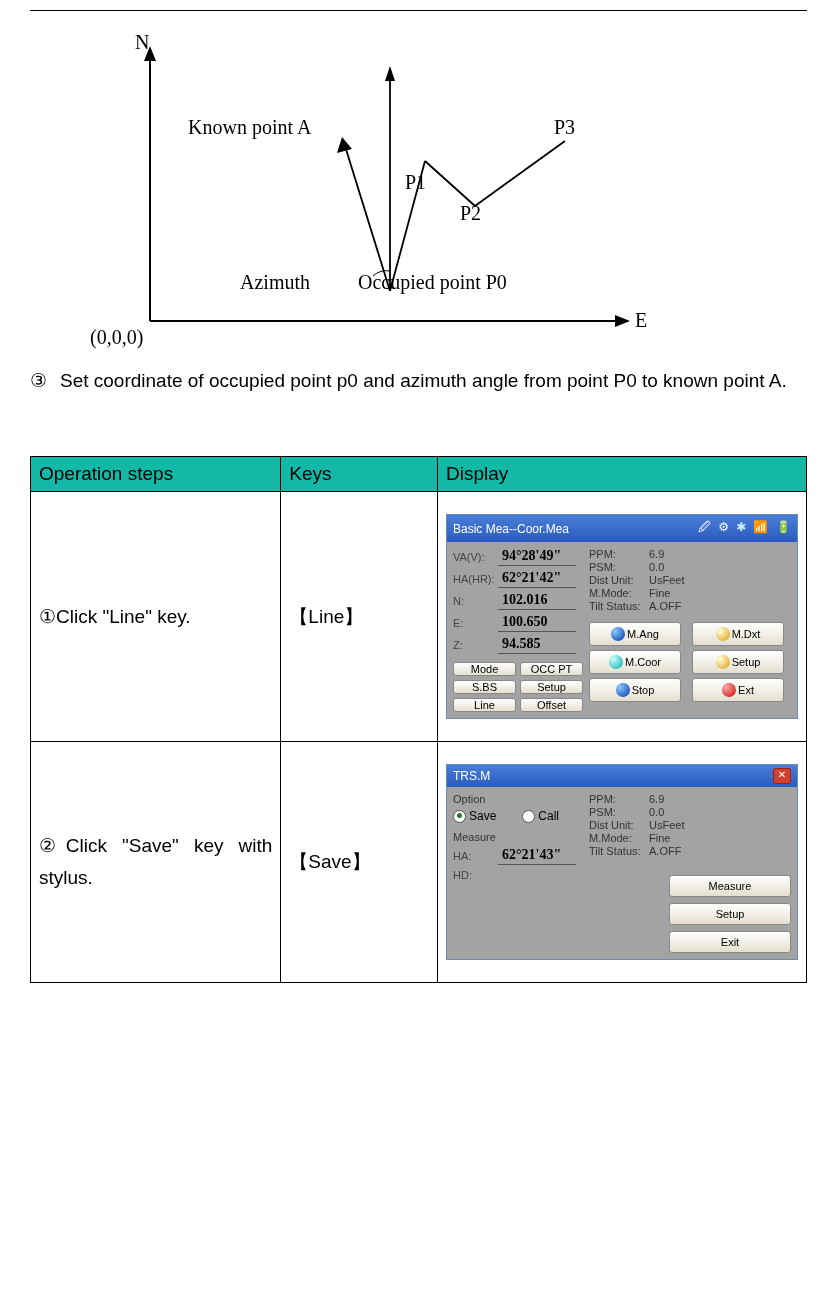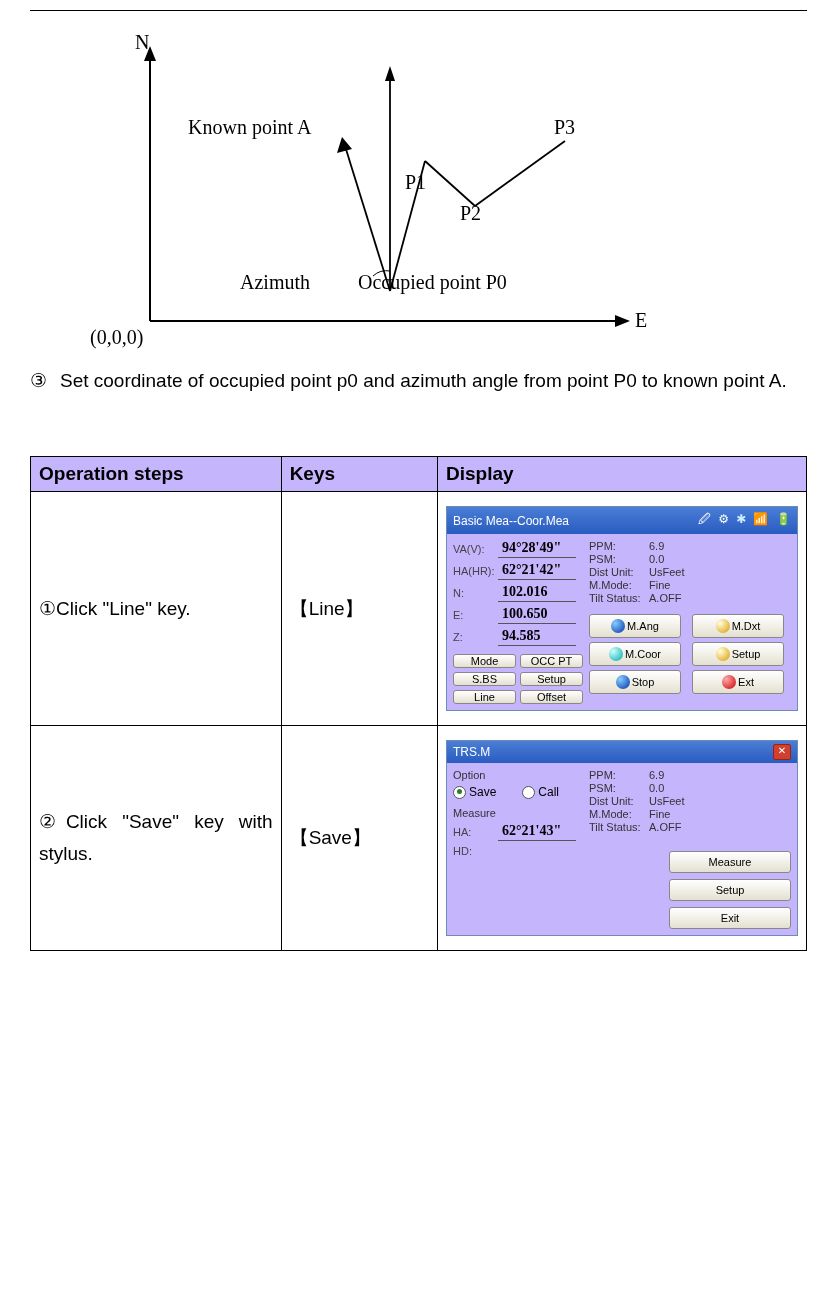--- a/index.html
+++ b/index.html
@@ -46,36 +46,36 @@
     width: 100%;
     font-size: 19px;
   }
   table.steps th, table.steps td {
     border: 1px solid #000;
     padding: 6px 8px;
     vertical-align: middle;
     text-align: left;
   }
   table.steps th {
-    background: #c4b5fd;
-    font-weight: bold;
+    background: #14b8a6;
+    font-weight: normal;
   }
   .col1 { width: 260px; }
   .col2 { width: 150px; }
   .col3 { width: auto; }
   .opcell { line-height: 1.7; }
   
   .screen {
     border: 1px solid #6b8cb5;
     font-family: Tahoma, Arial, sans-serif;
     font-size: 12px;
     color: #000;
-    background: #c4b5fd;
+    background: #a3a3a3;
     width: 350px;
-    margin: 8px auto;
+    margin: 16px auto;
   }
   .titlebar {
     background: linear-gradient(#4a7ed6,#2a5bc0);
     color: #fff;
     padding: 3px 6px;
     display: flex;
     align-items: center;
     justify-content: space-between;
     font-size: 12px;
   }

